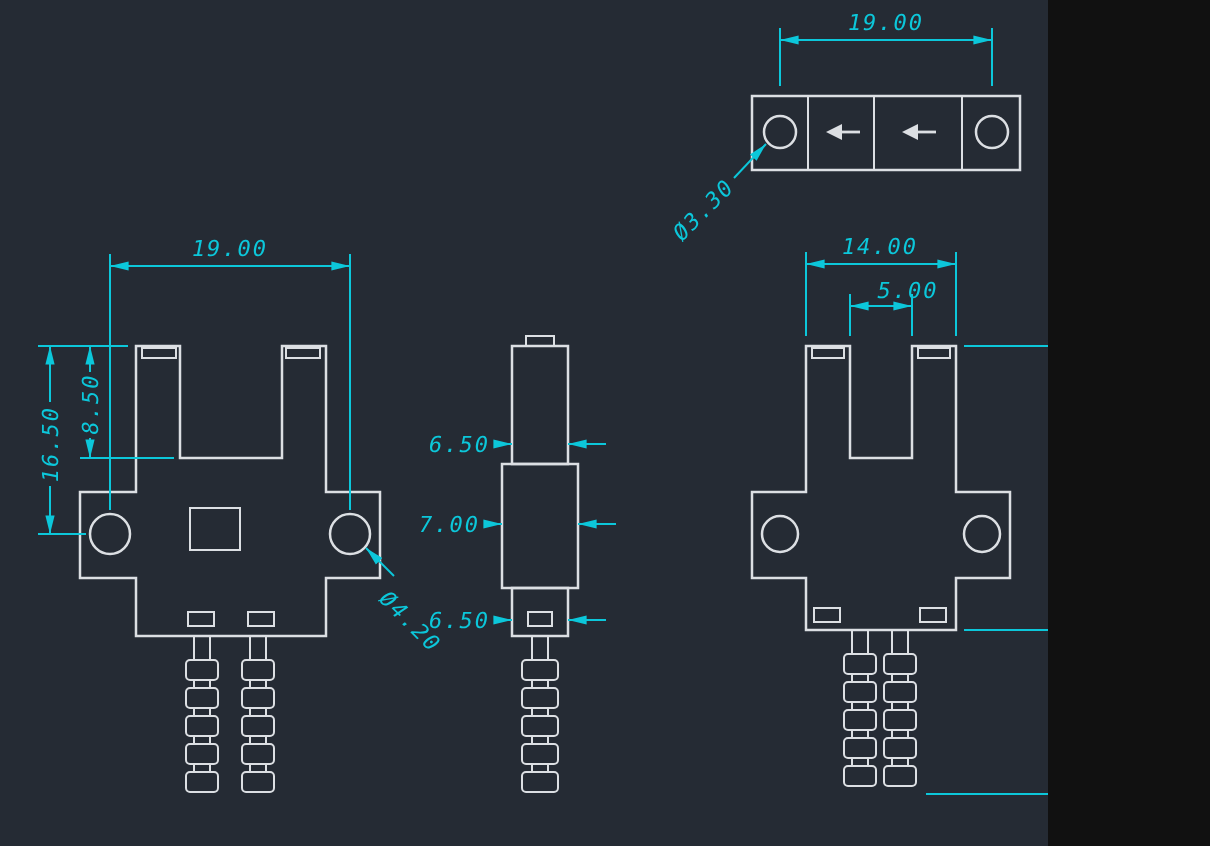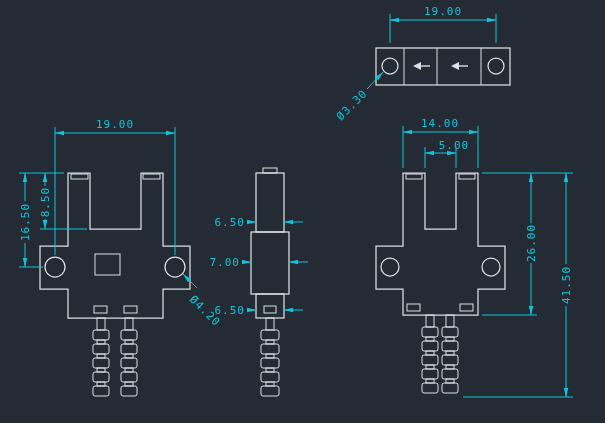--- a/index.html
+++ b/index.html
@@ -2,23 +2,23 @@
 <html style="--background: #252b34; --outline: #dcdfe3; --dimension: #0cc7da;"><head>
 <meta charset="utf-8">
 <style>
   :root{
     --background:#252b34;
     --outline:#dcdfe3;
     --dimension:#0cc7da;
   }
   html,body{margin:0;padding:0;background:#111;}
   .canvas{
-    width:605px;height:423px;
+    width:524px;height:423px;
     background:var(--background);
-    position:relative;overflow:hidden;
+    position:relative;overflow:hidden;font-style:italic;
   }
   svg{display:block}
   .outline{stroke:var(--outline);fill:none;stroke-width:1.25;stroke-linejoin:miter;stroke-linecap:square}
   .outline-thin{stroke:var(--outline);fill:none;stroke-width:1}
   .glyph{fill:var(--outline);stroke:none}
   .glyph-line{stroke:var(--outline);stroke-width:1.4;fill:none}
   .dim{stroke:var(--dimension);fill:none;stroke-width:1}
   .dim-arrow{fill:var(--dimension)}
   .dim-text{
     fill:var(--dimension);

